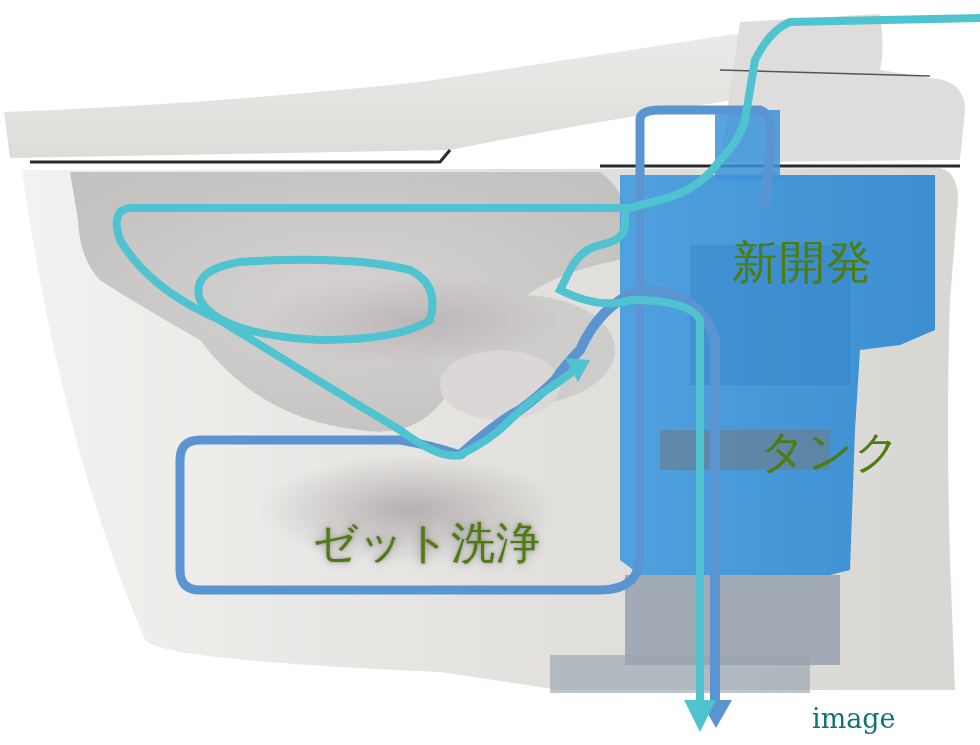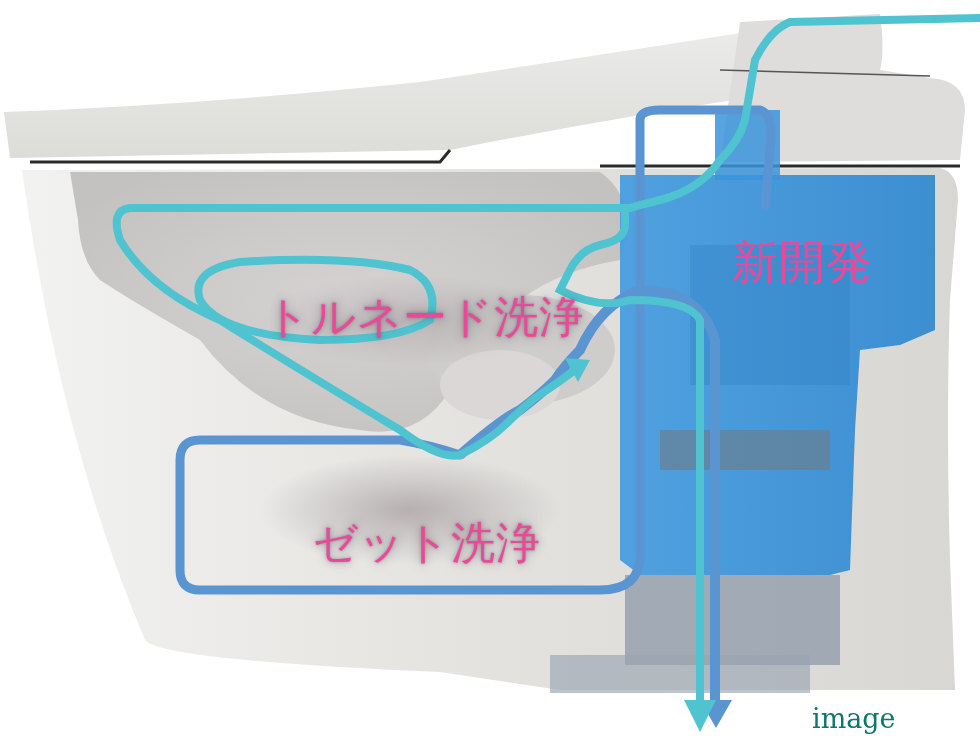--- a/index.html
+++ b/index.html
@@ -1,19 +1,19 @@
 <!DOCTYPE html>
 <html><head>
 <meta charset="utf-8">
 <style>
   html, body { margin: 0; padding: 0; background: #ffffff; }
   body { width: 980px; height: 745px; position: relative; overflow: hidden;
          font-family: "DejaVu Serif", "Liberation Serif", serif; }
   #stage { position: absolute; left: 0; top: 0; width: 980px; height: 745px; }
-  .label { position: absolute; color: #ec4899; white-space: nowrap;
+  .label { position: absolute; color: #4d7c0f; white-space: nowrap;
            font-family: "DejaVu Serif", "Liberation Serif", serif;
            text-shadow: 0 0 10px rgba(90,80,85,0.55), 0 0 3px rgba(60,60,70,0.4);
            line-height: 1.05; letter-spacing: 1px; }
   .label.tornado { left: 265px; top: 294px; font-size: 44px; }
   .label.zet     { left: 313px; top: 496px; font-size: 44px; margin-top: 24px; }
   .label.newdev  { left: 732px; top: 238px; font-size: 46px; text-shadow: none; }
   .label.tank    { left: 760px; top: 428px; font-size: 45px; text-shadow: none; }
   .label.tank span { display: block; }
   .caption { position: absolute; left: 812px; top: 703px; font-size: 27px;
              color: #0f766e; font-family: "DejaVu Serif", "Liberation Serif", serif; }
@@ -76,19 +76,19 @@
     <polygon points="700,700 732,700 716,728" fill="#5b95d1"></polygon>
 
     <path d="M980 18 L790 22 Q770 30 755 60 L745 120 Q740 140 720 160 Q700 190 660 200 L640 205 L630 208 L130 208 Q110 210 120 240 Q150 290 220 320 Q300 370 400 430 Q440 460 460 455" stroke="#4fc3cf" stroke-width="8" fill="none" stroke-linecap="round"></path>
     <path d="M200 300 Q190 270 240 262 Q350 255 410 270 Q440 285 430 320 Q400 340 320 340 Q220 335 200 300 Z" stroke="#4fc3cf" stroke-width="8" fill="none"></path>
     <path d="M460 455 Q490 440 505 425 Q520 410 535 398 Q555 385 575 370" stroke="#4fc3cf" stroke-width="8" fill="none"></path>
     <polygon points="565,358 590,360 578,382" fill="#4fc3cf"></polygon>
     <path d="M625 205 L625 225 Q625 240 600 245 Q580 250 570 270 L560 290 Q600 310 630 300 Q690 300 700 320 L700 700" stroke="#4fc3cf" stroke-width="8" fill="none"></path>
     <polygon points="684,700 716,700 700,732" fill="#4fc3cf"></polygon>
   </svg>
 
-  <div class="label tornado">トルネード洗浄</div>
   <div class="label zet">ゼット洗浄</div>
   <div class="label newdev">新開発</div>
   <div class="label tank">
+    <span>タンク</span>
   </div>
   <div class="caption">image</div>
 </div>
 
 </body></html>

